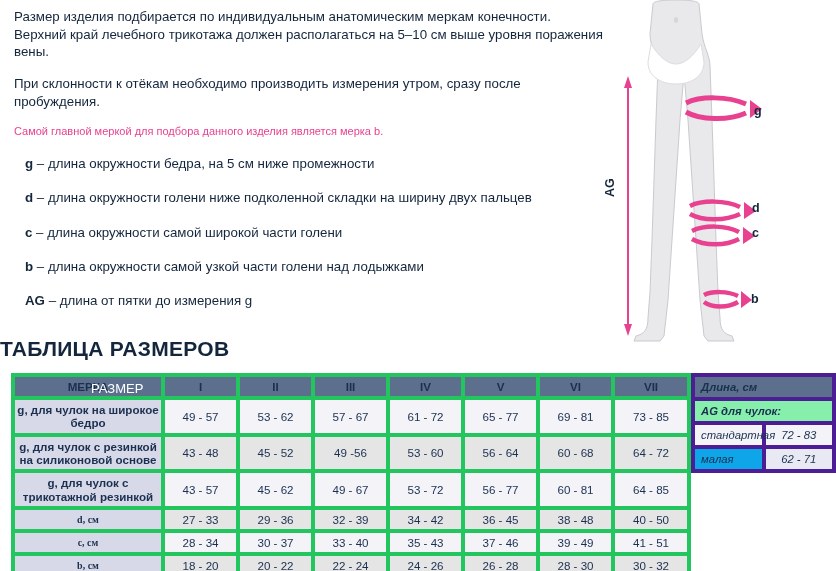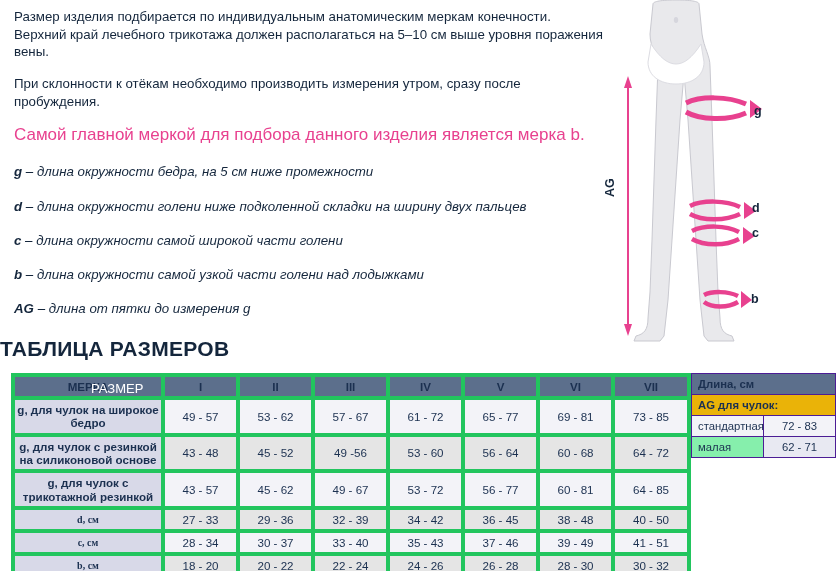--- a/index.html
+++ b/index.html
@@ -29,35 +29,34 @@
     top: 8px;
     width: 590px;
   }
   .para {
     font-size: 13.3px;
     line-height: 1.33;
     color: #14263c;
     margin: 0 0 14px 0;
   }
   .highlight {
-    font-size: 17px;
+    font-size: 11px;
     line-height: 1.35;
     color: #e8418f;
     margin: 0 0 16px 0;
   }
   .defs {
     margin: 0;
     padding: 0;
   }
   .def-line {
     font-size: 13.3px;
     line-height: 1.3;
     color: #14263c;
-    margin: 0 0 17px 0;
-    font-style: italic;
+    margin: 0 0 17px 11px;
   }
   .def-key {
     font-weight: bold;
     color: #14263c;
   }
 
   
   .illus {
     position: absolute;
     left: 600px;
@@ -155,39 +154,40 @@
     left: 691px;
     top: 373px;
     width: 145px;
   }
   table.side {
     border-collapse: collapse;
     width: 145px;
     table-layout: fixed;
   }
   table.side td {
-    border: 1px solid #4c1d95;
+    border: 4px solid #4c1d95;
     font-size: 11.3px;
     color: #1b3050;
     padding: 4px 6px;
+    font-style: italic;
   }
   .side-hdr {
     background: #5c6f8c;
     color: #ffffff;
     font-weight: bold;
     font-size: 11.6px;
   }
   .side-sub {
-    background: #eab308;
+    background: #86efac;
     font-weight: bold;
     font-size: 11.6px;
   }
   .side-name { background: #f3f3f8; text-align: left; margin-top: 7px; }
   .side-val  { background: #f3f3f8; text-align: center; width: 52px; }
-  .side-name.alt { background: #86efac; }
+  .side-name.alt { background: #0ea5e9; }
   .side-val.alt  { background: #e8e9f2; }
 </style>
 </head>
 <body>
 
 <div class="page">
 
   <div class="text-col">
     <p class="para">Размер изделия подбирается по индивидуальным анатомическим меркам конечности. Верхний край лечебного трикотажа должен располагаться на 5–10 см выше уровня поражения вены.</p>
     <p class="para">При склонности к отёкам необходимо производить измерения утром, сразу после пробуждения.</p>

